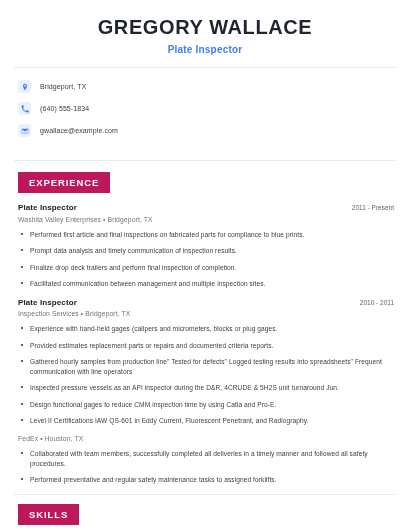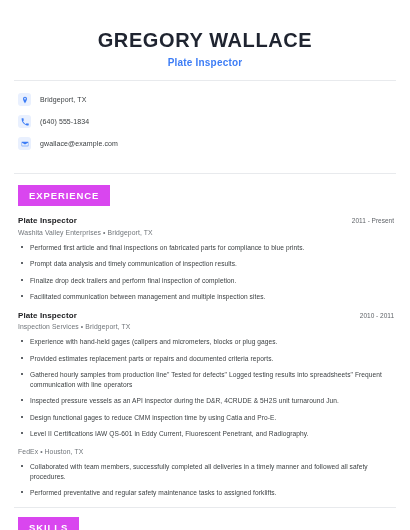--- a/index.html
+++ b/index.html
@@ -5,21 +5,21 @@
   * { box-sizing: border-box; margin: 0; padding: 0; }
   html, body {
     width: 410px; height: 530px;
     background: #ffffff;
     font-family: "Liberation Sans", sans-serif;
     overflow: hidden;
   }
   .page { width: 410px; height: 530px; padding: 0 12px; position: relative; }
 
   
-  .header { padding-top: 16px; text-align: center; margin-top: 13px; }
+  .header { padding-top: 16px; text-align: center; }
   .name {
     font-size: 20px; font-weight: bold; letter-spacing: 0.6px;
     color: #1f2430; line-height: 1.1;
   }
   .subtitle {
     font-size: 10px; font-weight: bold; color: #3d7df6;
     margin-top: 6px; letter-spacing: 0.2px;
   }
   .rule { border-top: 1px solid #e8eaed; margin: 12px 2px 0 2px; }
 
@@ -30,21 +30,21 @@
     width: 13px; height: 13px; border-radius: 3px;
     background: #e9f0fe; color: #3d7df6;
     display: flex; align-items: center; justify-content: center;
     flex: none; margin-right: 9px;
   }
   .ic svg { width: 8px; height: 8px; fill: #3d7df6; display: block; }
   .contact-text { font-size: 7px; color: #3c4043; letter-spacing: 0.1px; }
 
   
   .section-badge {
-    display: inline-block; background: #d946ef; color: #ffffff;
+    display: inline-block; background: #be185d; color: #ffffff;
     font-size: 9.5px; font-weight: bold; letter-spacing: 0.9px;
     padding: 5px 11px 5px 11px; margin-left: 6px;
   }
   .section-wrap { margin-top: 11px; }
 
   
   .jobs { padding: 10px 4px 0 6px; }
   .job { margin-bottom: 9px; }
   .job-top { display: flex; align-items: baseline; justify-content: space-between; }
   .job-title { font-size: 8px; font-weight: bold; color: #202124; letter-spacing: 0.1px; }

